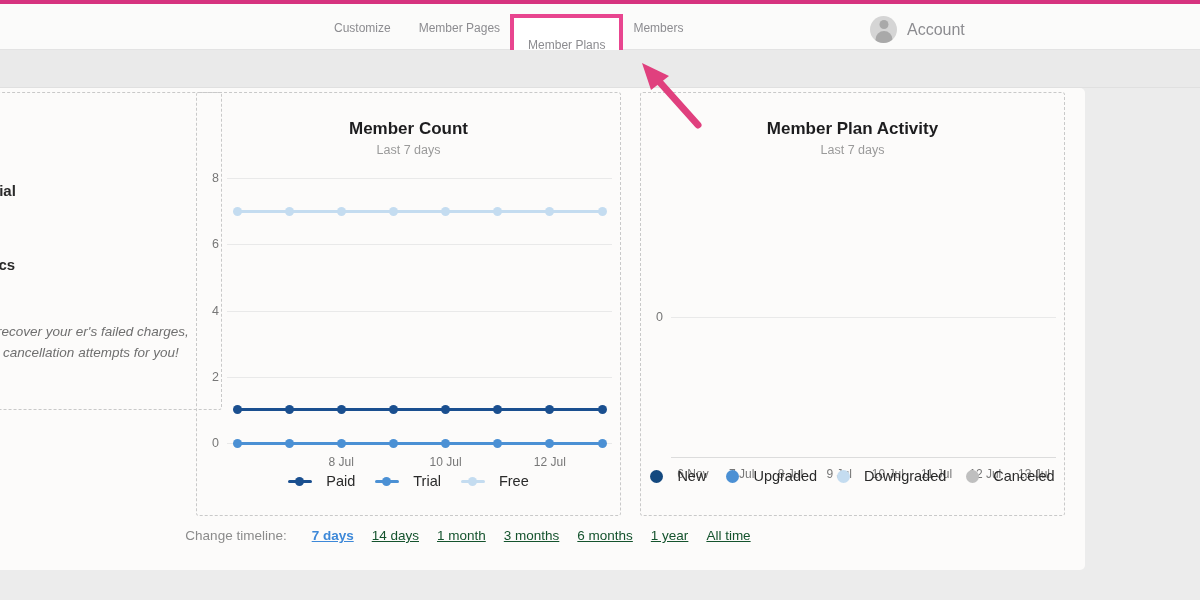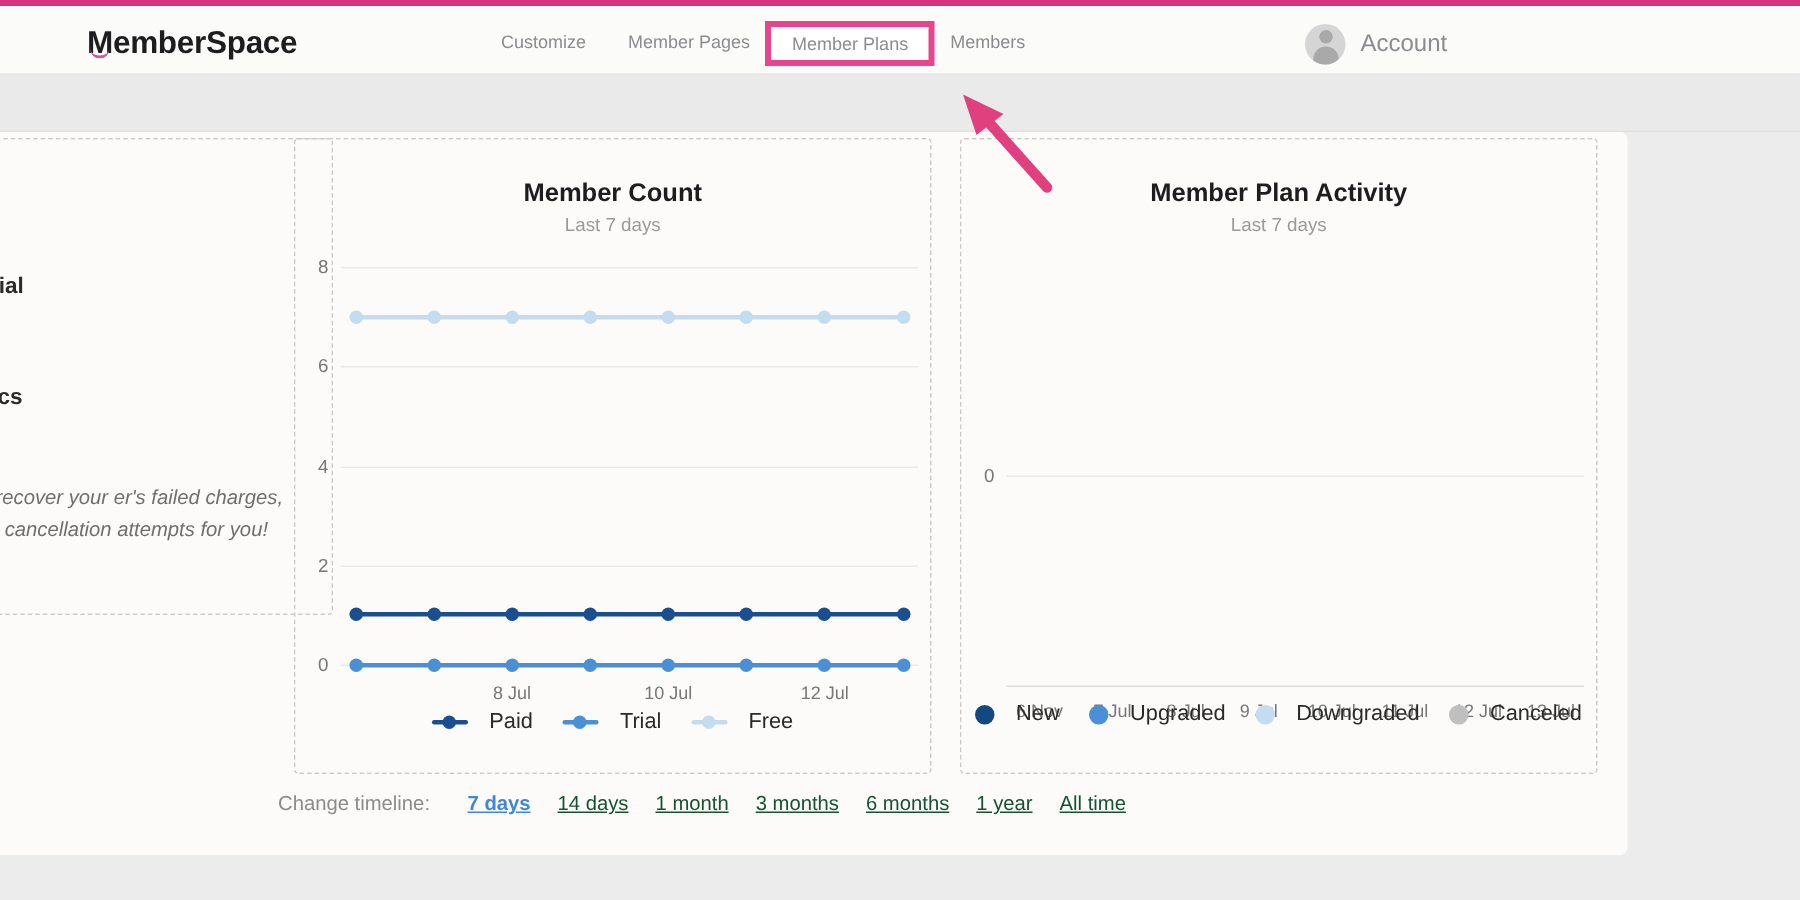--- a/index.html
+++ b/index.html
@@ -33,21 +33,21 @@
   }
   .nav { position: absolute; left: 320px; top: 14px; display: flex; gap: 0; }
   .nav-item {
     font-size: 12px; color: #8c8c90; padding: 3px 14px;
     white-space: nowrap; cursor: pointer;
   }
   .nav-item.highlighted {
     position: relative;
     box-shadow: 0 0 0 4px #e8458f;
     background: #fff;
-    padding: 4px 14px;
+    padding: 20px 14px;
   }
   .account {
     position: absolute; left: 870px; top: 12px;
     display: flex; align-items: center; gap: 10px; cursor: pointer;
   }
   .avatar {
     width: 27px; height: 27px; border-radius: 50%;
     background: #d5d5d5; position: relative; overflow: hidden;
   }
   .avatar::before {
@@ -146,24 +146,20 @@
 
   
   .arrow-svg { position: absolute; left: 620px; top: 50px; pointer-events: none; }
 </style>
 </head>
 <body>
 
 <div class="screen">
 
   <div class="topbar">
-    <div class="logo">
-      <span>MemberSpace</span>
-      <span class="smile"></span>
-    </div>
     <div class="nav">
         <div class="nav-item">Customize</div>
         <div class="nav-item">Member Pages</div>
         <div class="nav-item highlighted">Member Plans</div>
         <div class="nav-item">Members</div>
       </div>
     <div class="account">
       <span class="avatar"></span>
       <span class="account-label">Account</span>
     </div>

